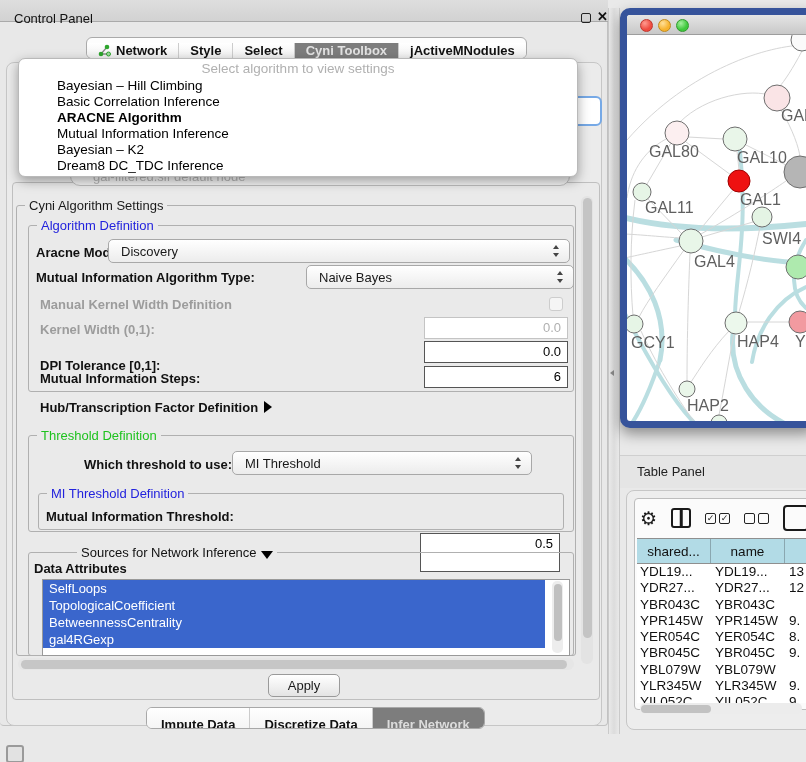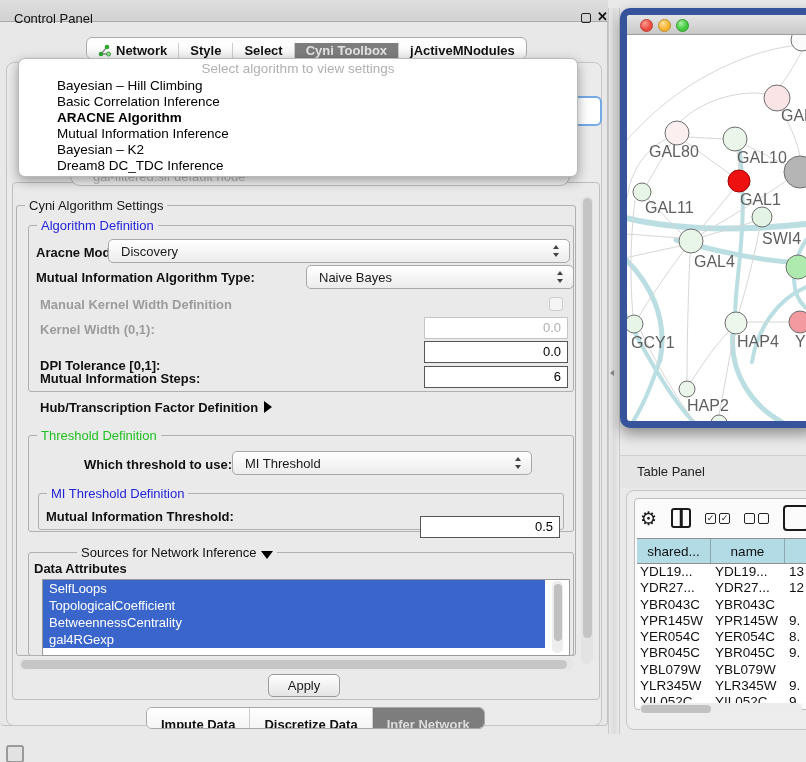--- a/index.html
+++ b/index.html
@@ -237,21 +237,21 @@
 </fieldset>
 <div class="lbl abs" style="left:84px; top:457px;">Which threshold to use:</div>
 <div class="combo abs" style="left:232px; top:451px; width:300px; height:24px;">
   <span>MI Threshold</span>
   <span class="stepper"></span>
 </div>
 <fieldset id="mithr-group">
   <legend>MI Threshold Definition</legend>
 </fieldset>
 <div class="lbl abs" style="left:46px; top:509px;">Mutual Information Threshold:</div>
-<div class="field enabled abs" style="left:420px; top:516px; width:140px; height:22px;">0.5</div>
+<div class="field enabled abs" style="left:420px; top:533px; width:140px; height:39px;">0.5</div>
 
 <fieldset id="src-group">
   <legend style="color:#111;margin-left:48px;">
     <span>Sources for Network Inference</span><span class="tri-down"></span>
   </legend>
 </fieldset>
 <div class="lbl abs" style="left:34px; top:561px;">Data Attributes</div>
 <div id="attr-list" class="abs">
     <div class="attr-item" style="background: rgb(58, 102, 204);">SelfLoops</div>
     <div class="attr-item" style="background: rgb(58, 102, 204);">TopologicalCoefficient</div>

